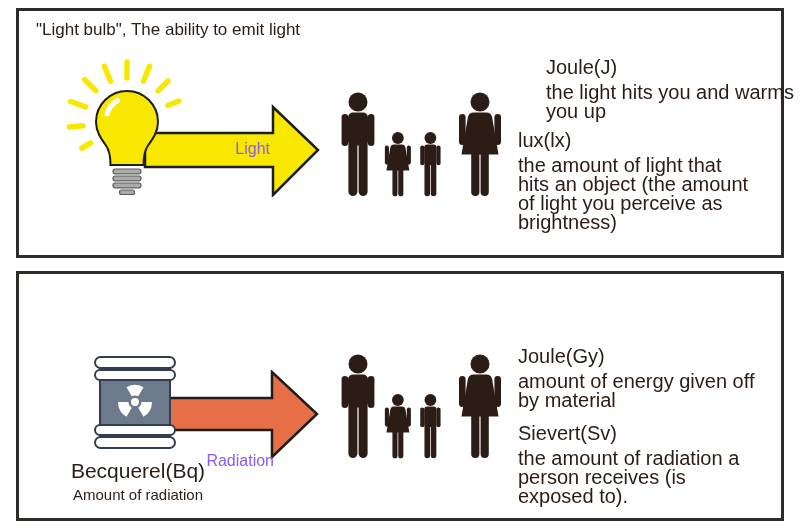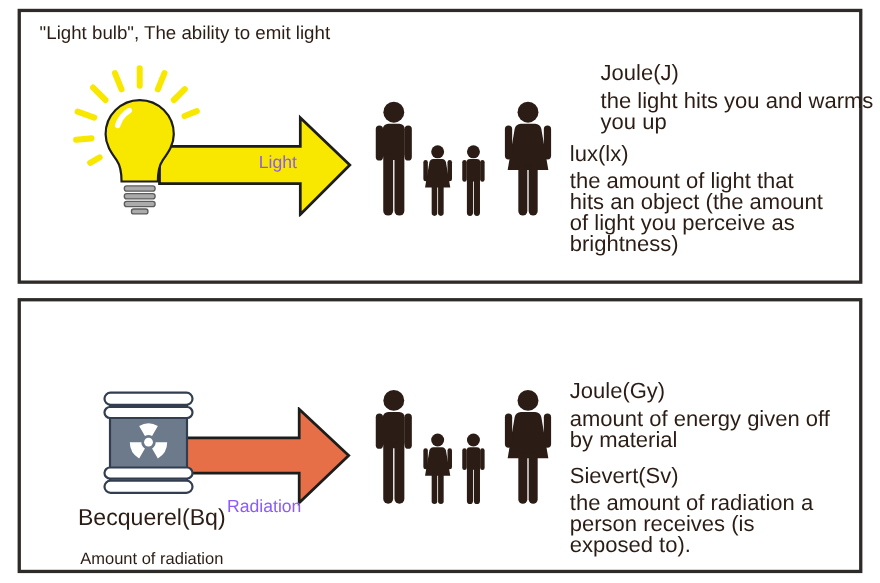--- a/index.html
+++ b/index.html
@@ -31,21 +31,21 @@
   .arrow-label {
     position: absolute;
     width: 100px; text-align: right;
     font-size: 16px; color: #8b5cf6;
   }
   .unit { position: absolute; left: 499px; }
   .unit-name { font-size: 20px; line-height: 24px; margin-bottom: 4px; }
   .unit-desc { font-size: 20px; line-height: 19px; }
   .source-label { position: absolute; left: 19px; top: 184px; width: 200px; text-align: center; }
   .source-name { font-size: 21px; line-height: 25px; }
-  .source-desc { font-size: 15px; line-height: 19px; margin-top: 16px; }
+  .source-desc { font-size: 15px; line-height: 19px; margin-top: 2px; }
   
   .ray { stroke: var(--yellow, #f8e800); stroke-width: 5.5; stroke-linecap: round; }
   .bulb-body { fill: var(--yellow, #f8e800); stroke: #1d1d1b; stroke-width: 2; }
   .bulb-highlight { fill: none; stroke: #fff; stroke-width: 5; stroke-linecap: round; }
   .bulb-base { fill: #ababab; stroke: #5c5c5c; stroke-width: 1.2; }
   .arrow-yellow { fill: var(--yellow, #f8e800); stroke: #1d1d1b; stroke-width: 2.5; }
   .arrow-orange { fill: var(--orange, #e76f48); stroke: #1d1d1b; stroke-width: 2.5; }
   .person { fill: var(--ink, #2b1d15); }
   .barrel-body { fill: var(--barrel, #6d7a8b); stroke: var(--barrel_line, #323e50); stroke-width: 2; }
   .barrel-band { fill: #fff; stroke: var(--barrel_line, #323e50); stroke-width: 2; }

